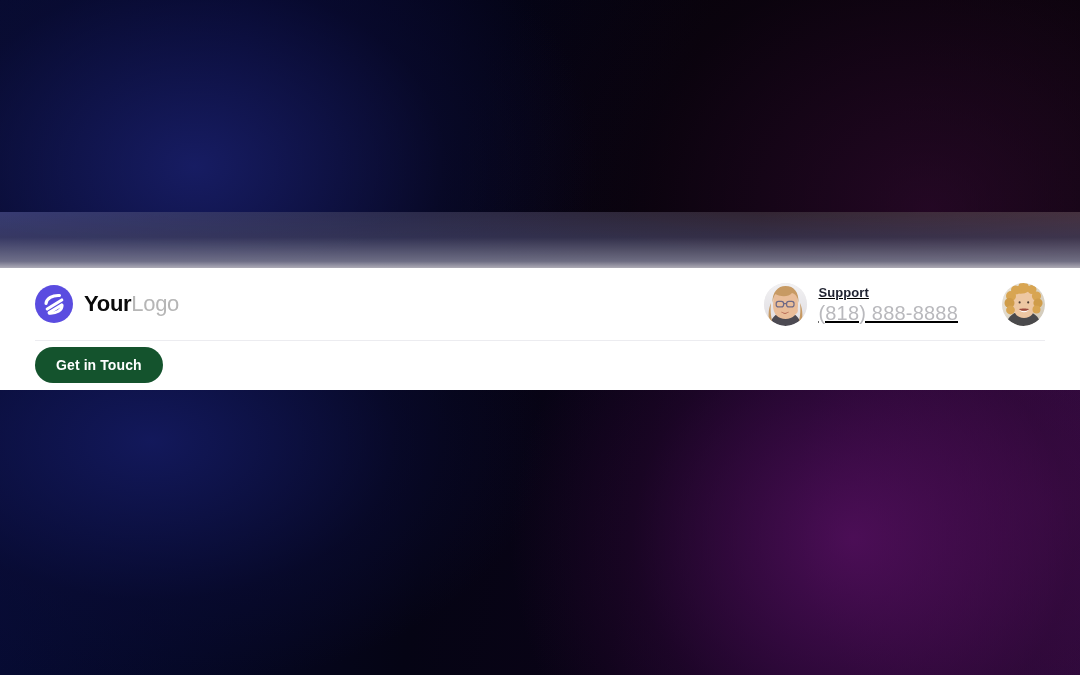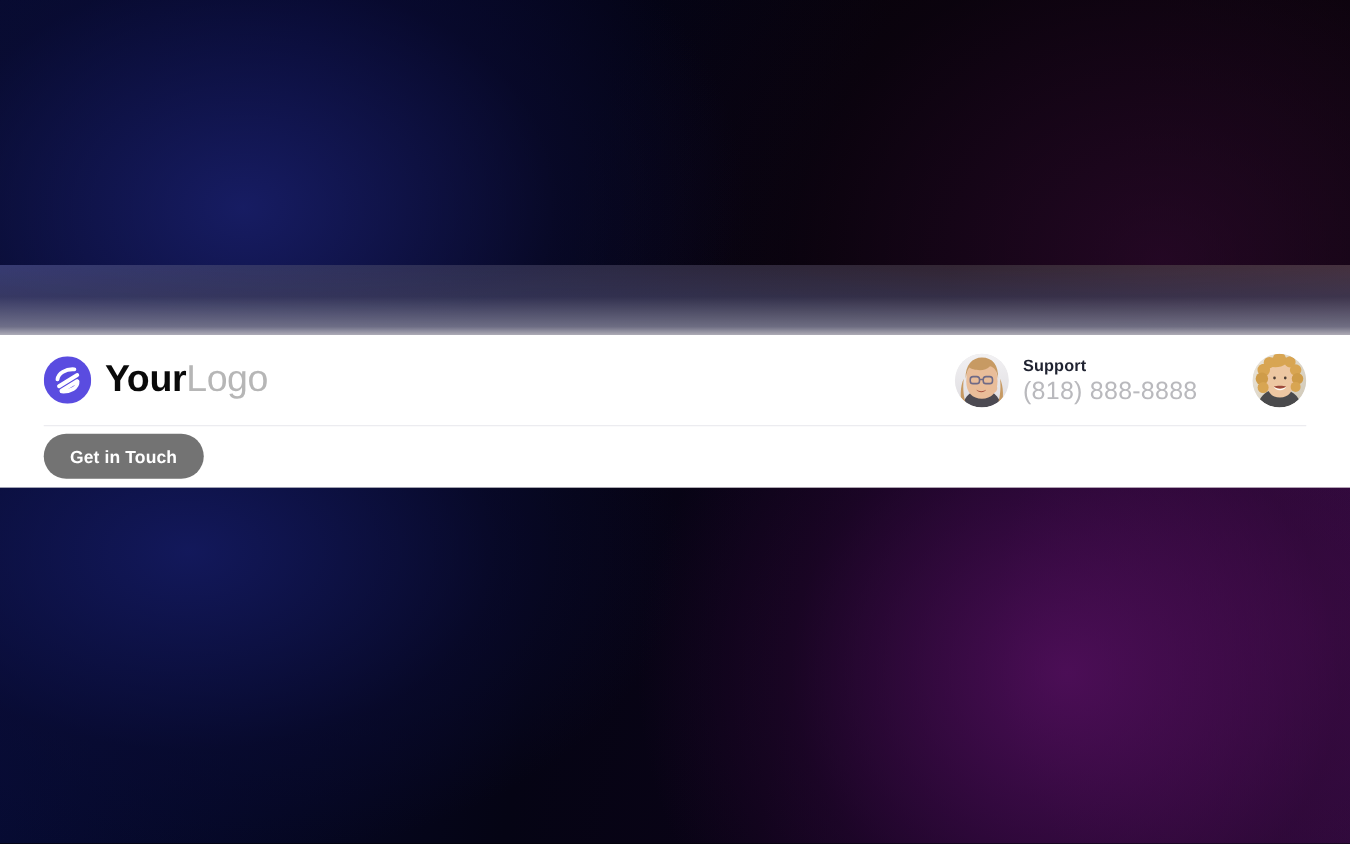--- a/index.html
+++ b/index.html
@@ -89,39 +89,40 @@
     gap: 11px;
     text-decoration: none;
   }
   .logo-mark {
     width: 38px;
     height: 38px;
     flex: 0 0 38px;
     display: block;
   }
   .brand-text {
-    font-size: 30px;
+    font-size: 22px;
     letter-spacing: -0.3px;
     line-height: 1;
     white-space: nowrap;
   }
   .brand-text .b-strong {
     font-weight: 700;
     color: #0a0a0a;
   }
   .brand-text .b-light {
     font-weight: 400;
     color: #b6b6b6;
   }
 
   
   .contacts {
     display: flex;
     align-items: flex-start;
     gap: 44px;
+    text-decoration: underline;
   }
   .contact {
     display: flex;
     align-items: center;
     gap: 11px;
     text-decoration: none;
   }
   .avatar {
     width: 43px;
     height: 43px;
@@ -198,21 +199,21 @@
   .chev svg { display:block; }
 
   .cta {
     display: inline-flex;
     align-items: center;
     justify-content: center;
     height: 36px;
     padding: 0 21px;
     border: none;
     border-radius: 18px;
-    background: #737373;
+    background: #14532d;
     color: #ffffff;
     font-family: "Liberation Sans", sans-serif;
     font-size: 14px;
     font-weight: 700;
     letter-spacing: .1px;
     white-space: nowrap;
     cursor: pointer;
   }
 </style>
 </head>

